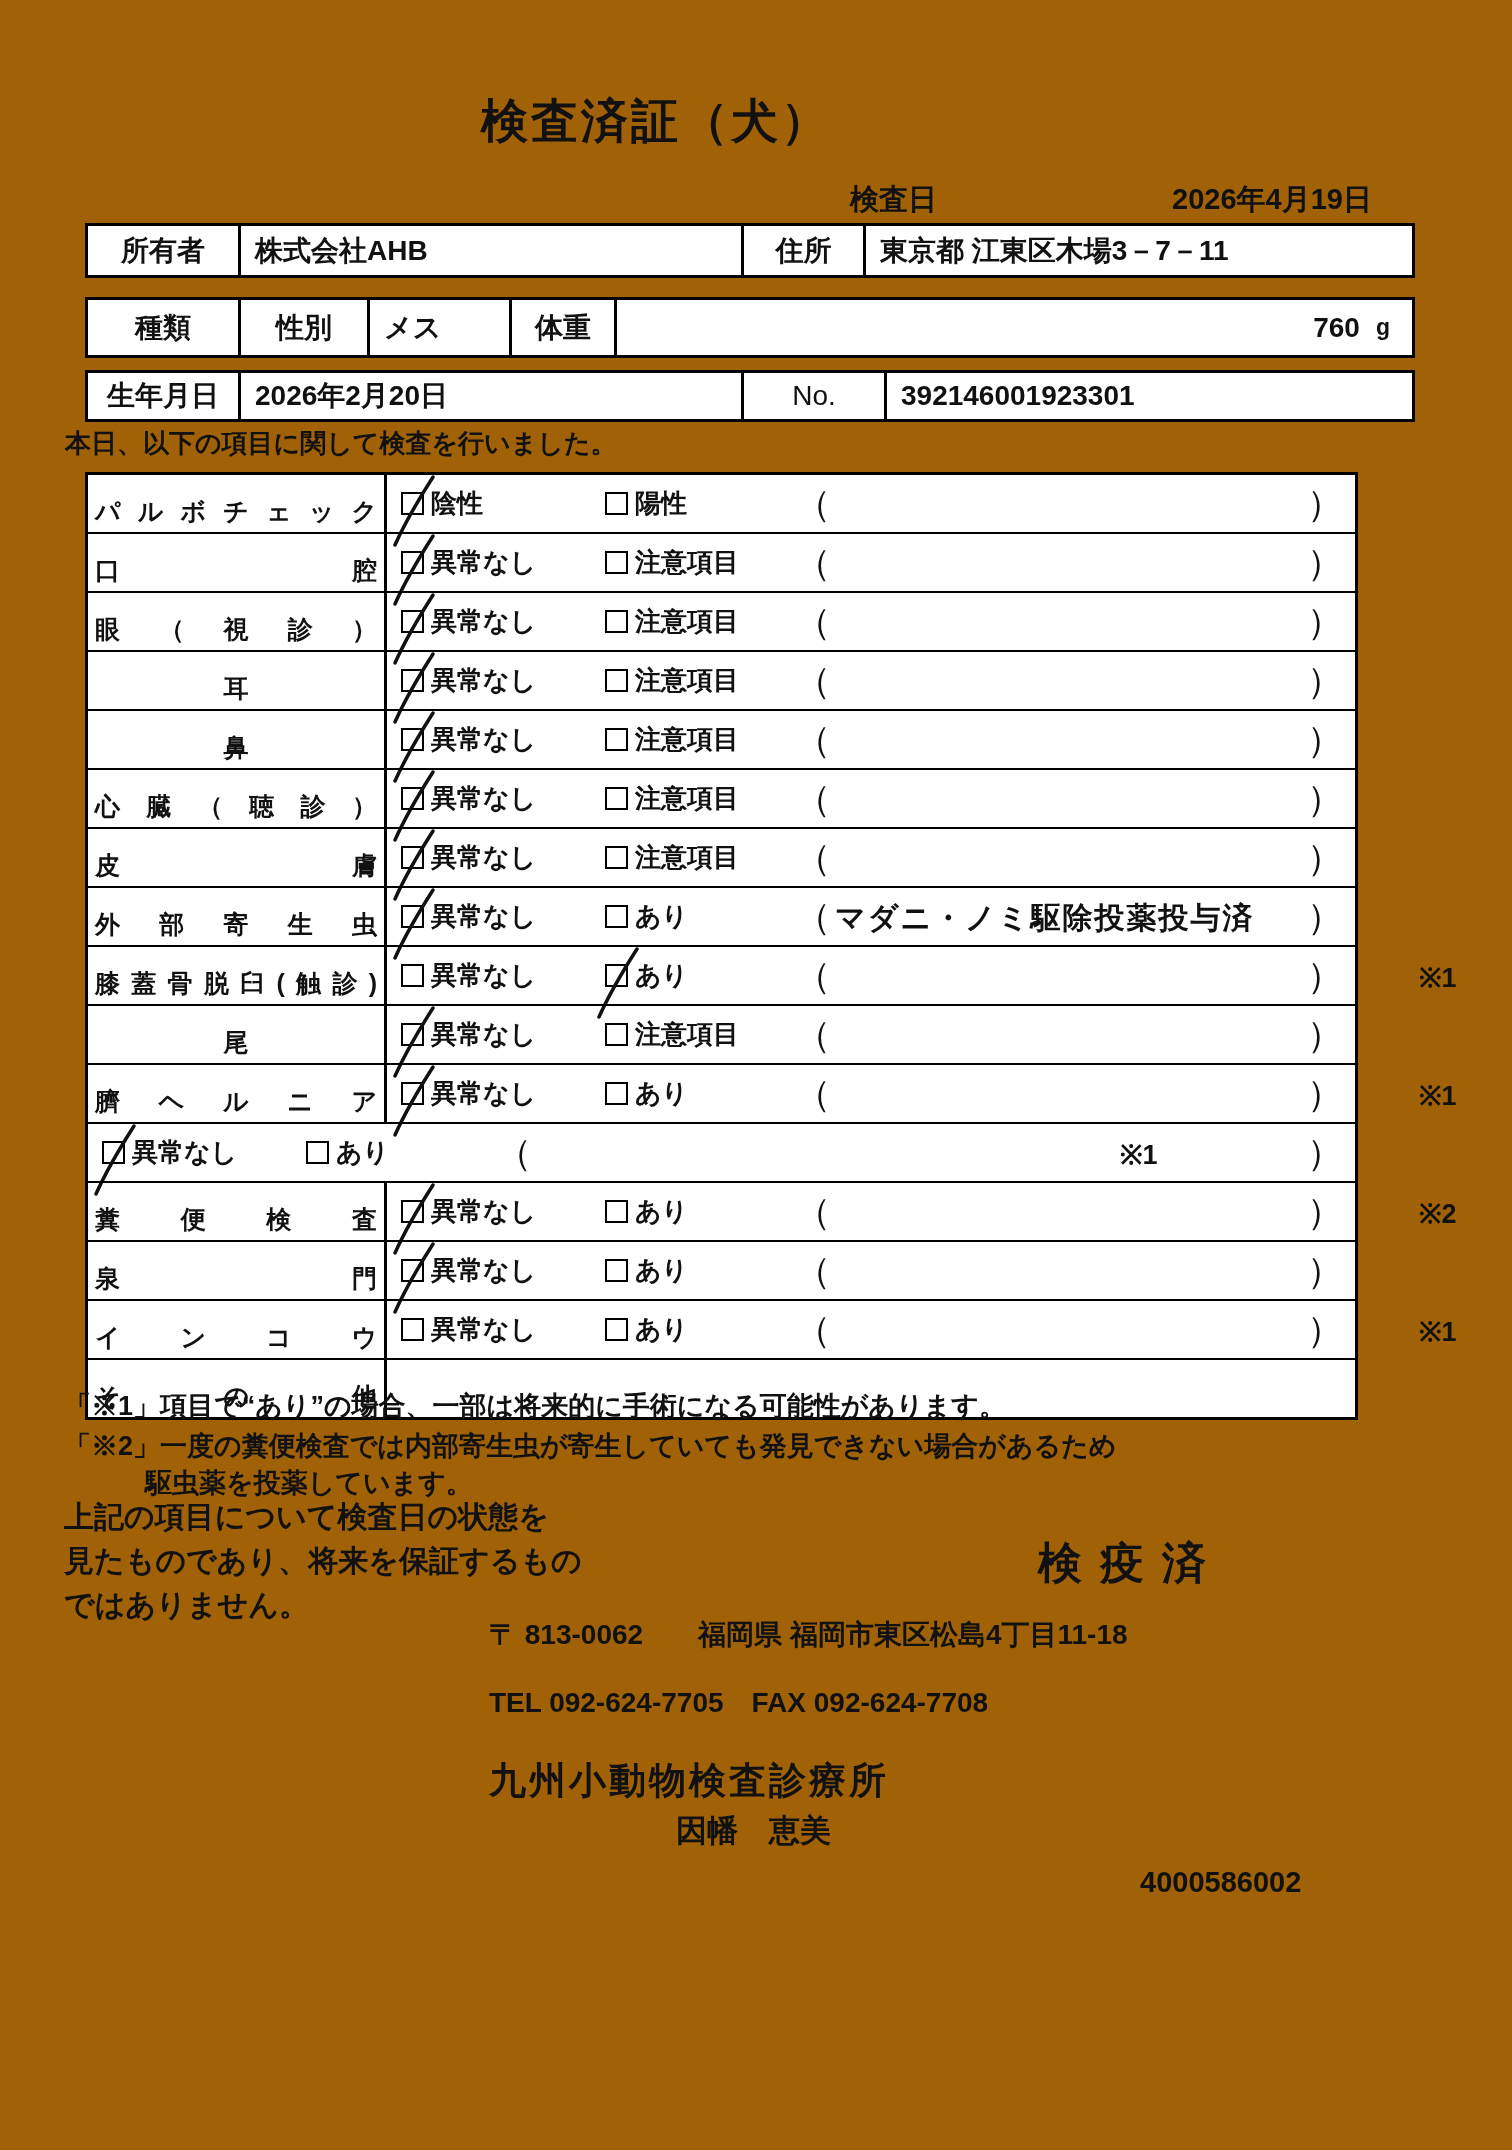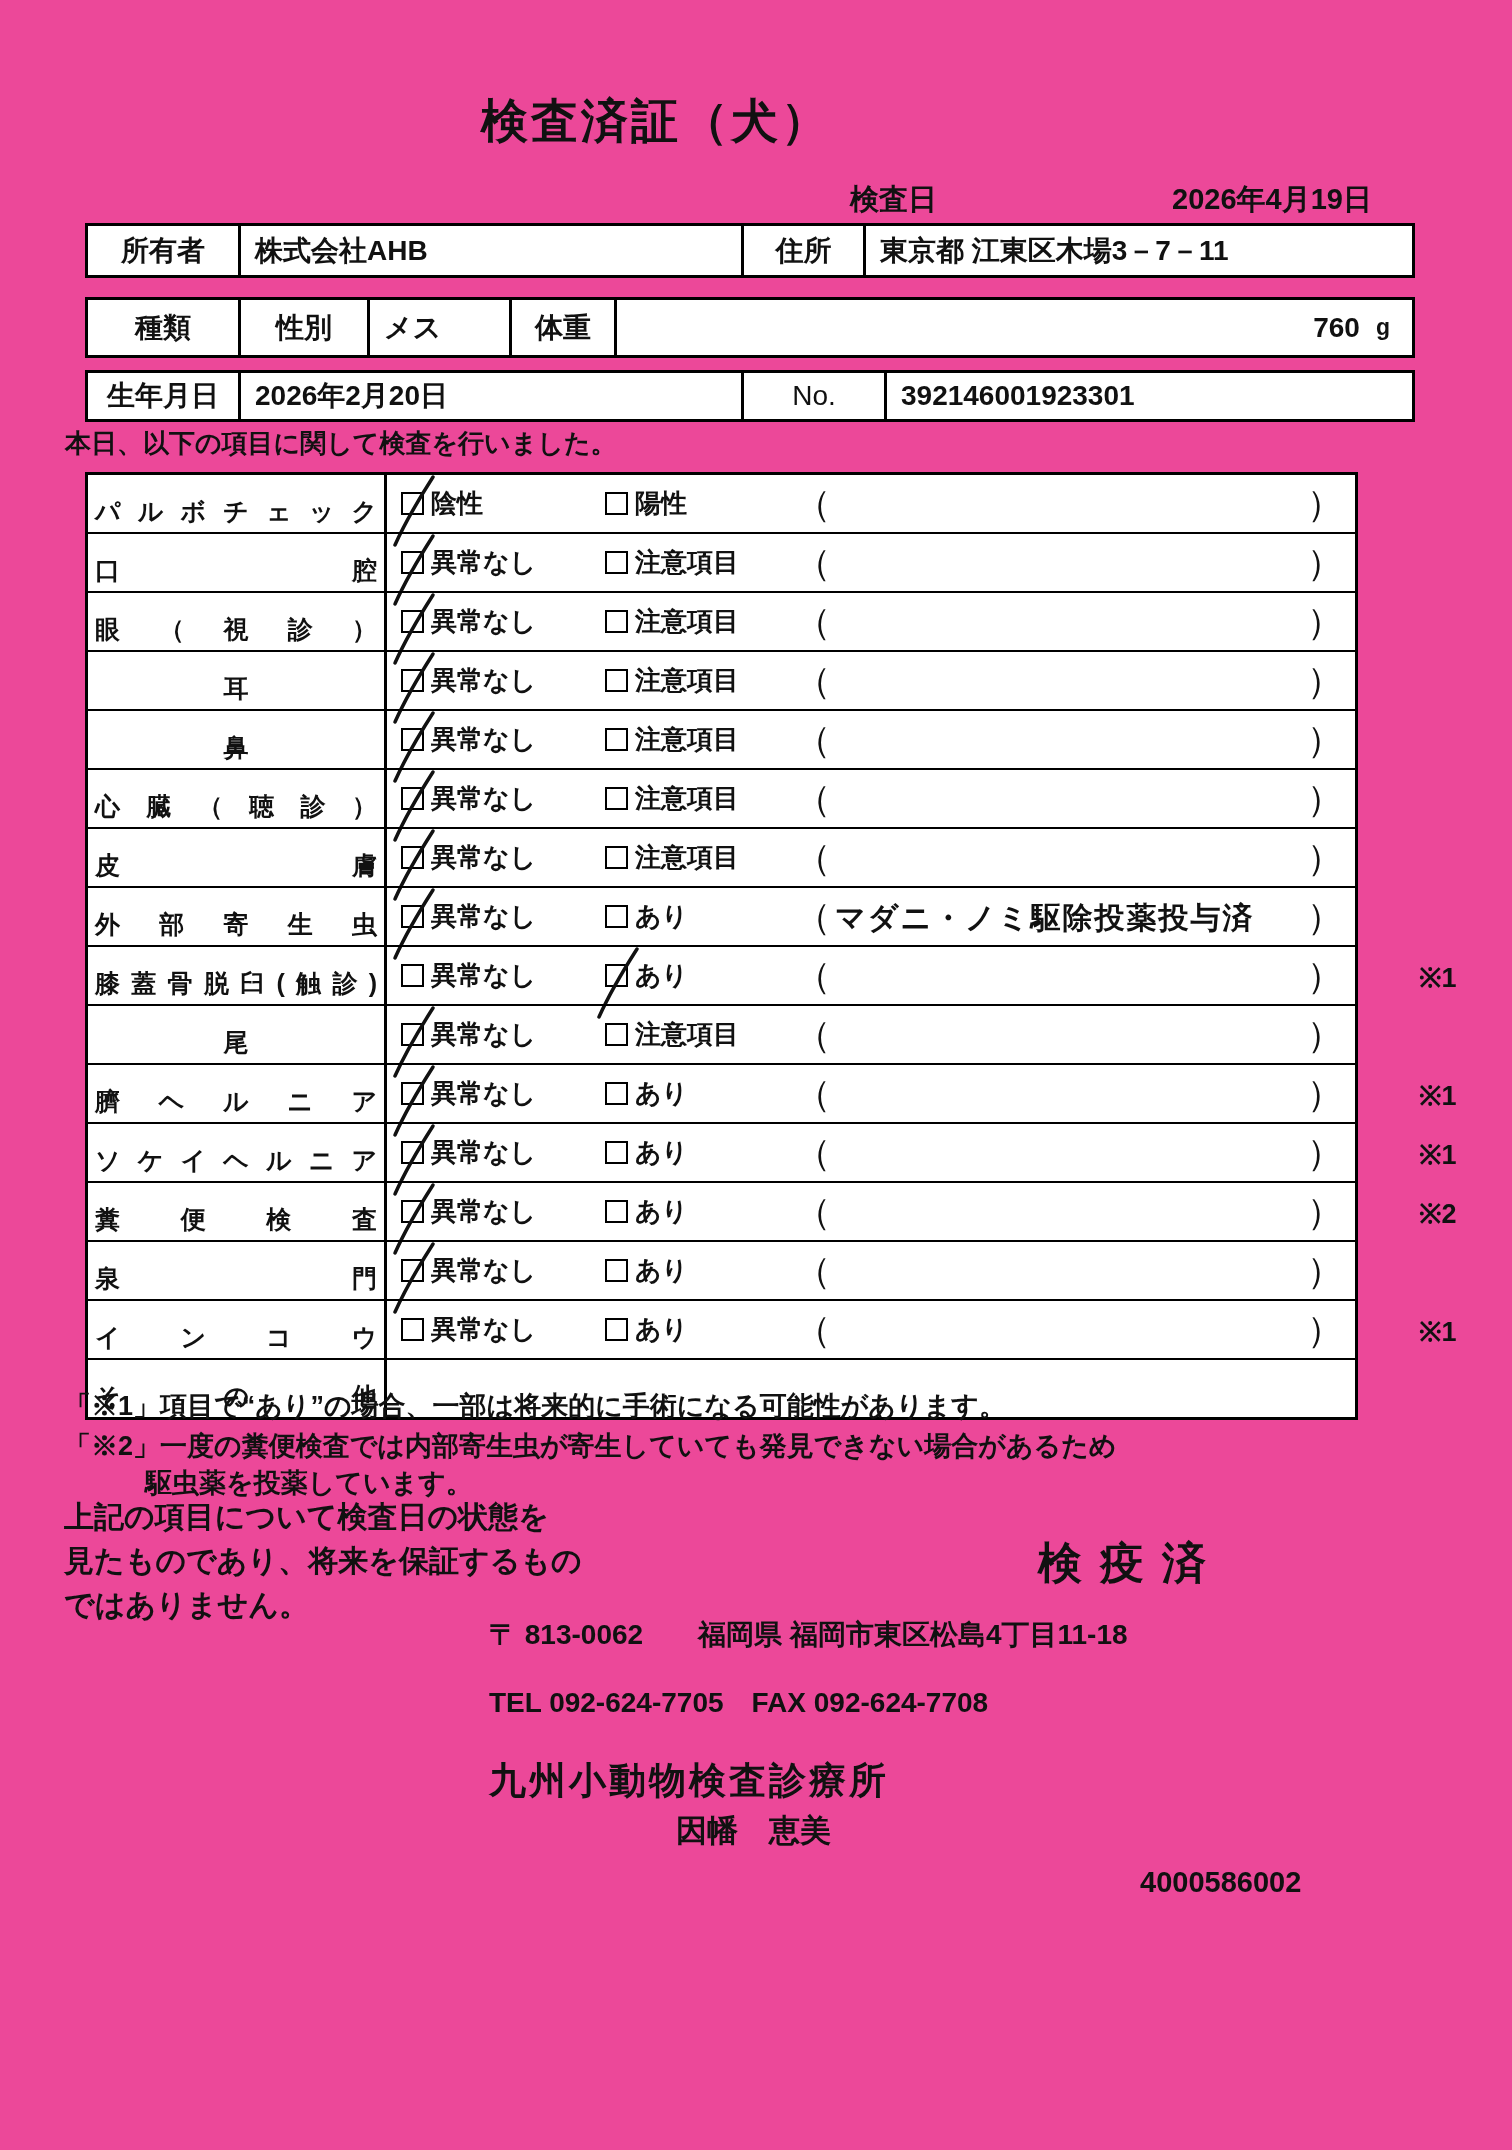--- a/index.html
+++ b/index.html
@@ -1,19 +1,19 @@
 <!DOCTYPE html>
 <html><head>
 <meta charset="utf-8">
 <style>
   html,body{margin:0;padding:0;background:#e8e8e8;}
   .page{
     position:relative;
     width:1512px;height:2150px;
-    background:#ec4899;
+    background:#a16207;
     font-family:"Liberation Sans",sans-serif;
     color:#111;
     overflow:hidden;
   }
   .doc-title{
     position:absolute;left:0;top:90px;width:1312px;
     text-align:center;font-size:47px;font-weight:700;letter-spacing:3px;
   }
   .insp-label{position:absolute;left:850px;top:180px;font-size:29px;font-weight:600;}
   .insp-date{position:absolute;left:1172px;top:180px;font-size:29px;font-weight:600;}
@@ -331,21 +331,20 @@
           <span class="opt p2">
             <span class="box"></span>
             <span>あり</span>
           </span>
           <span class="paren open">（</span>
           <span class="paren close">）</span>
           <span class="note">※1</span>
         </div>
       </div>
       <div class="trow">
-        <div class="tlabel">ソケイヘルニア</div>
         <div class="tcell">
           <span class="opt p1">
             <span class="box">
               <svg class="slash" viewBox="0 0 48 78">
                 <path d="M5 73 Q18 44 43 5" stroke="#111" stroke-width="3.5" fill="none" stroke-linecap="round"></path>
               </svg>
             </span>
             <span>異常なし</span>
           </span>
           <span class="opt p2">

